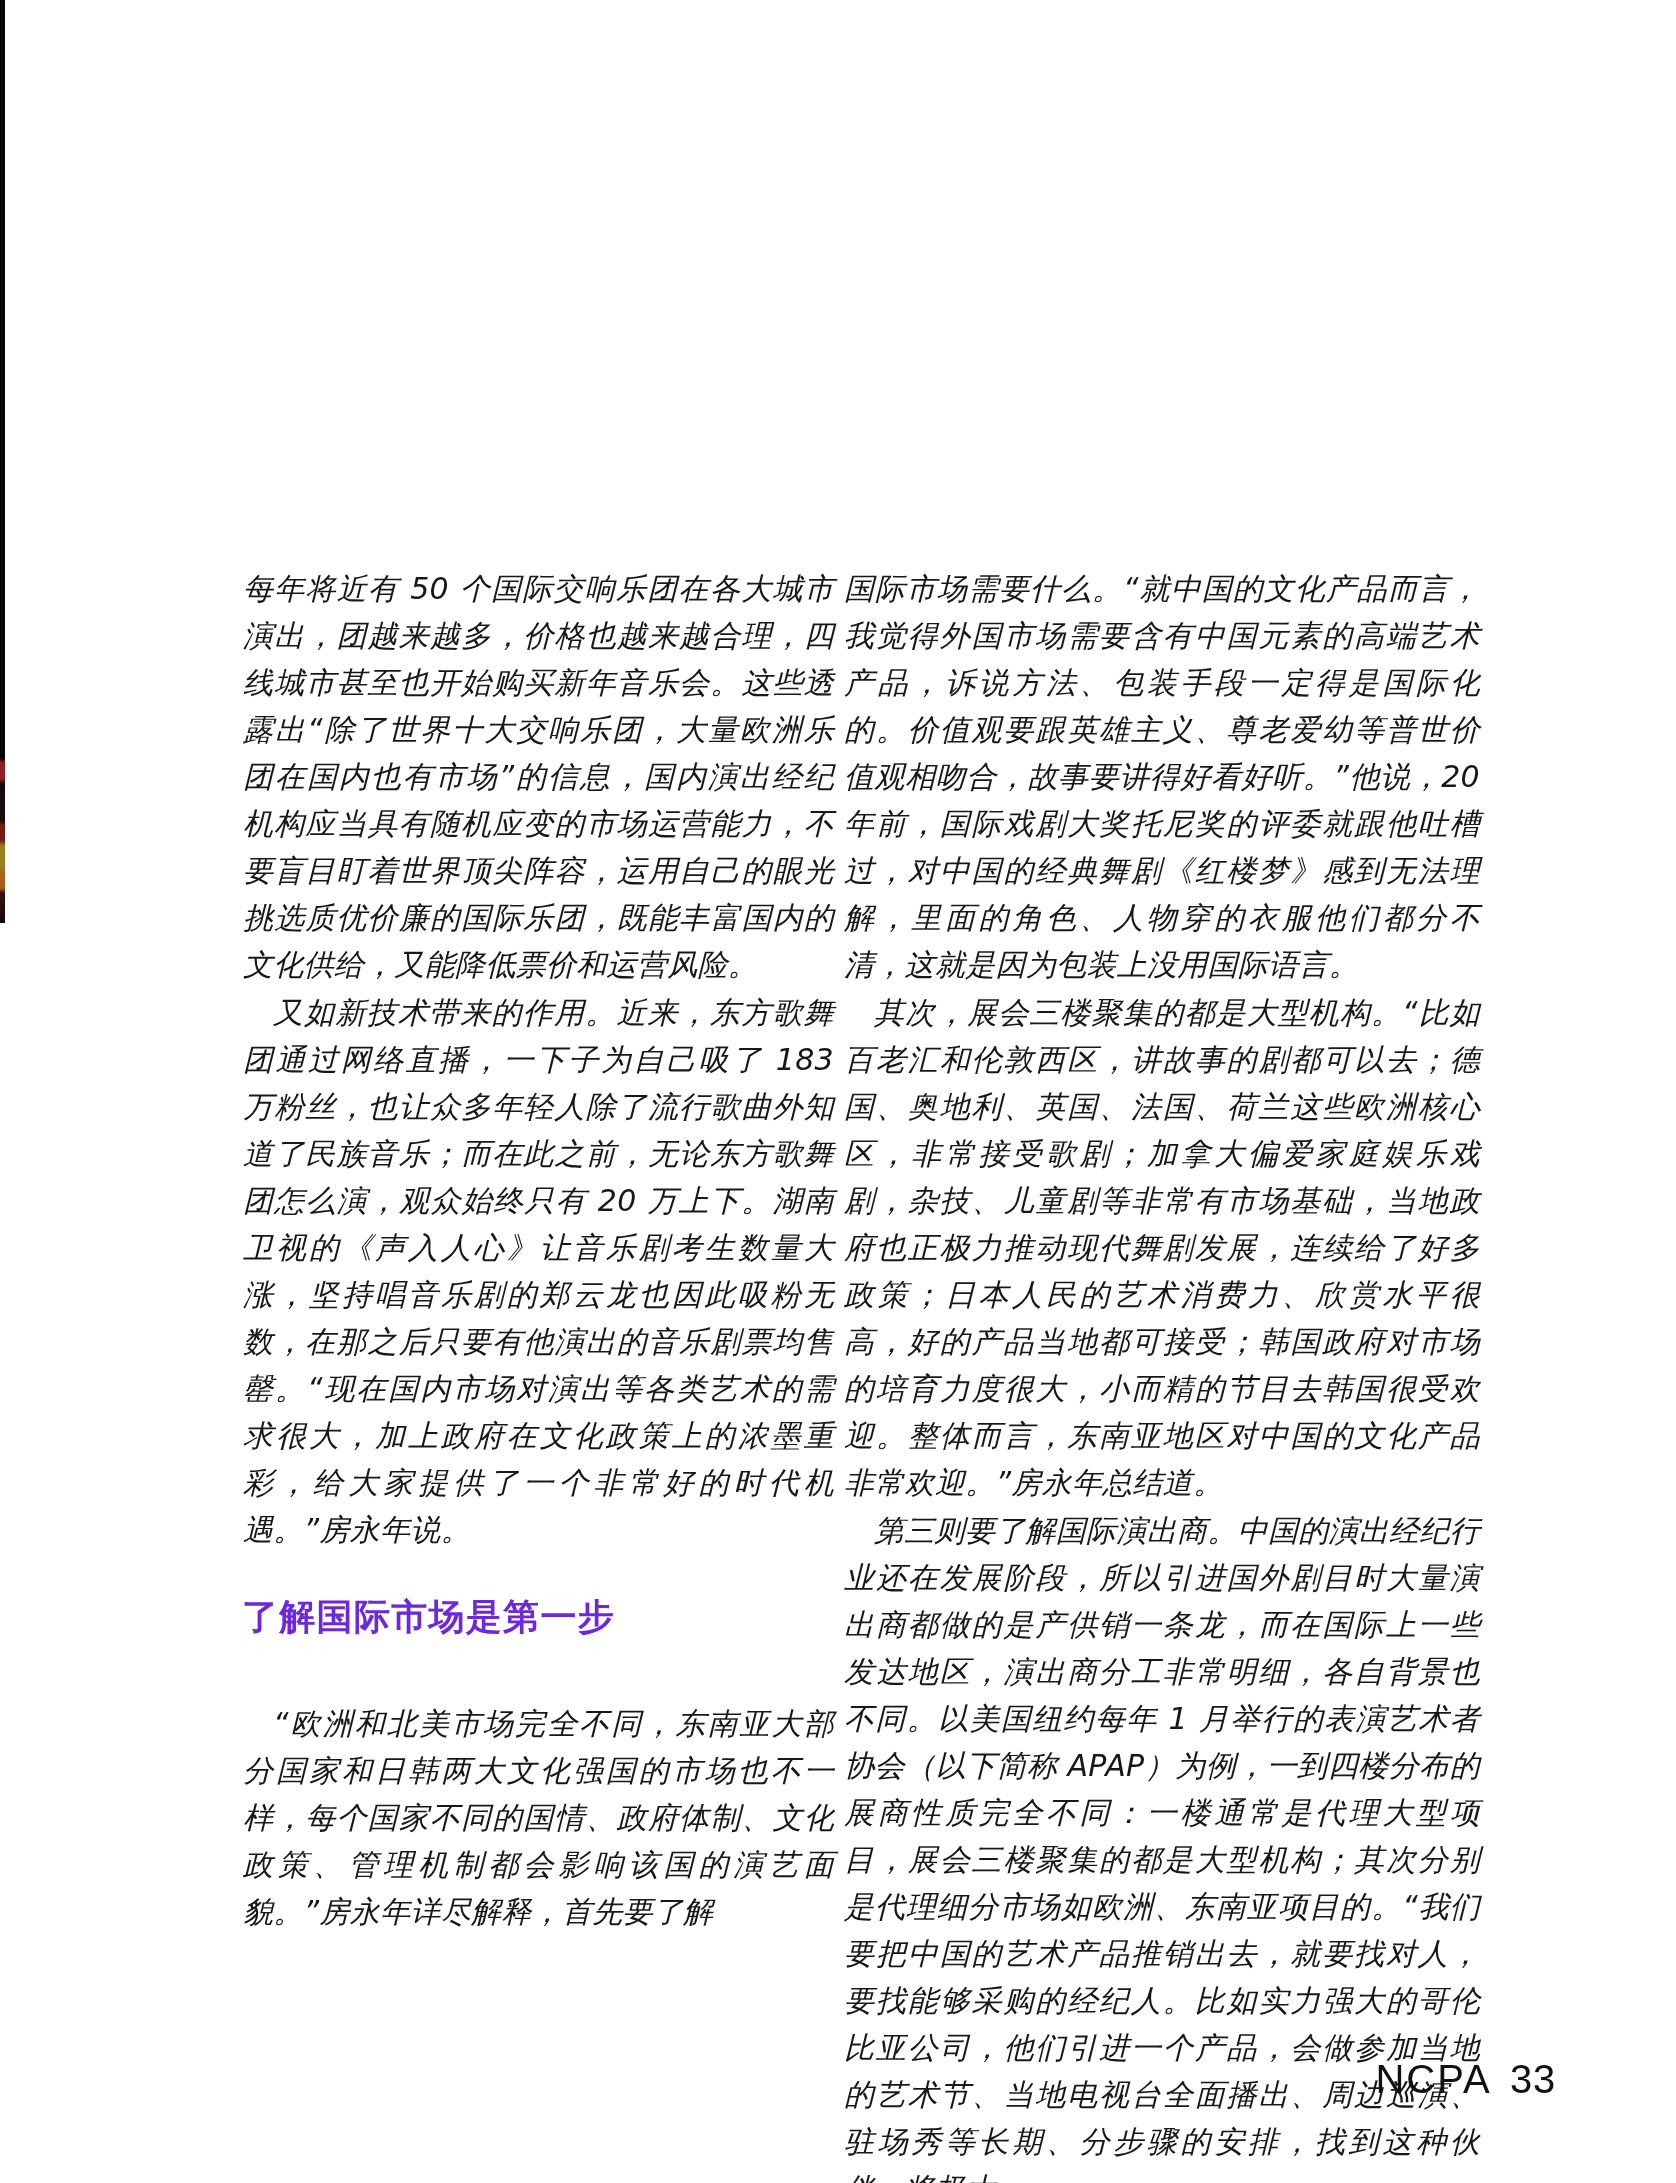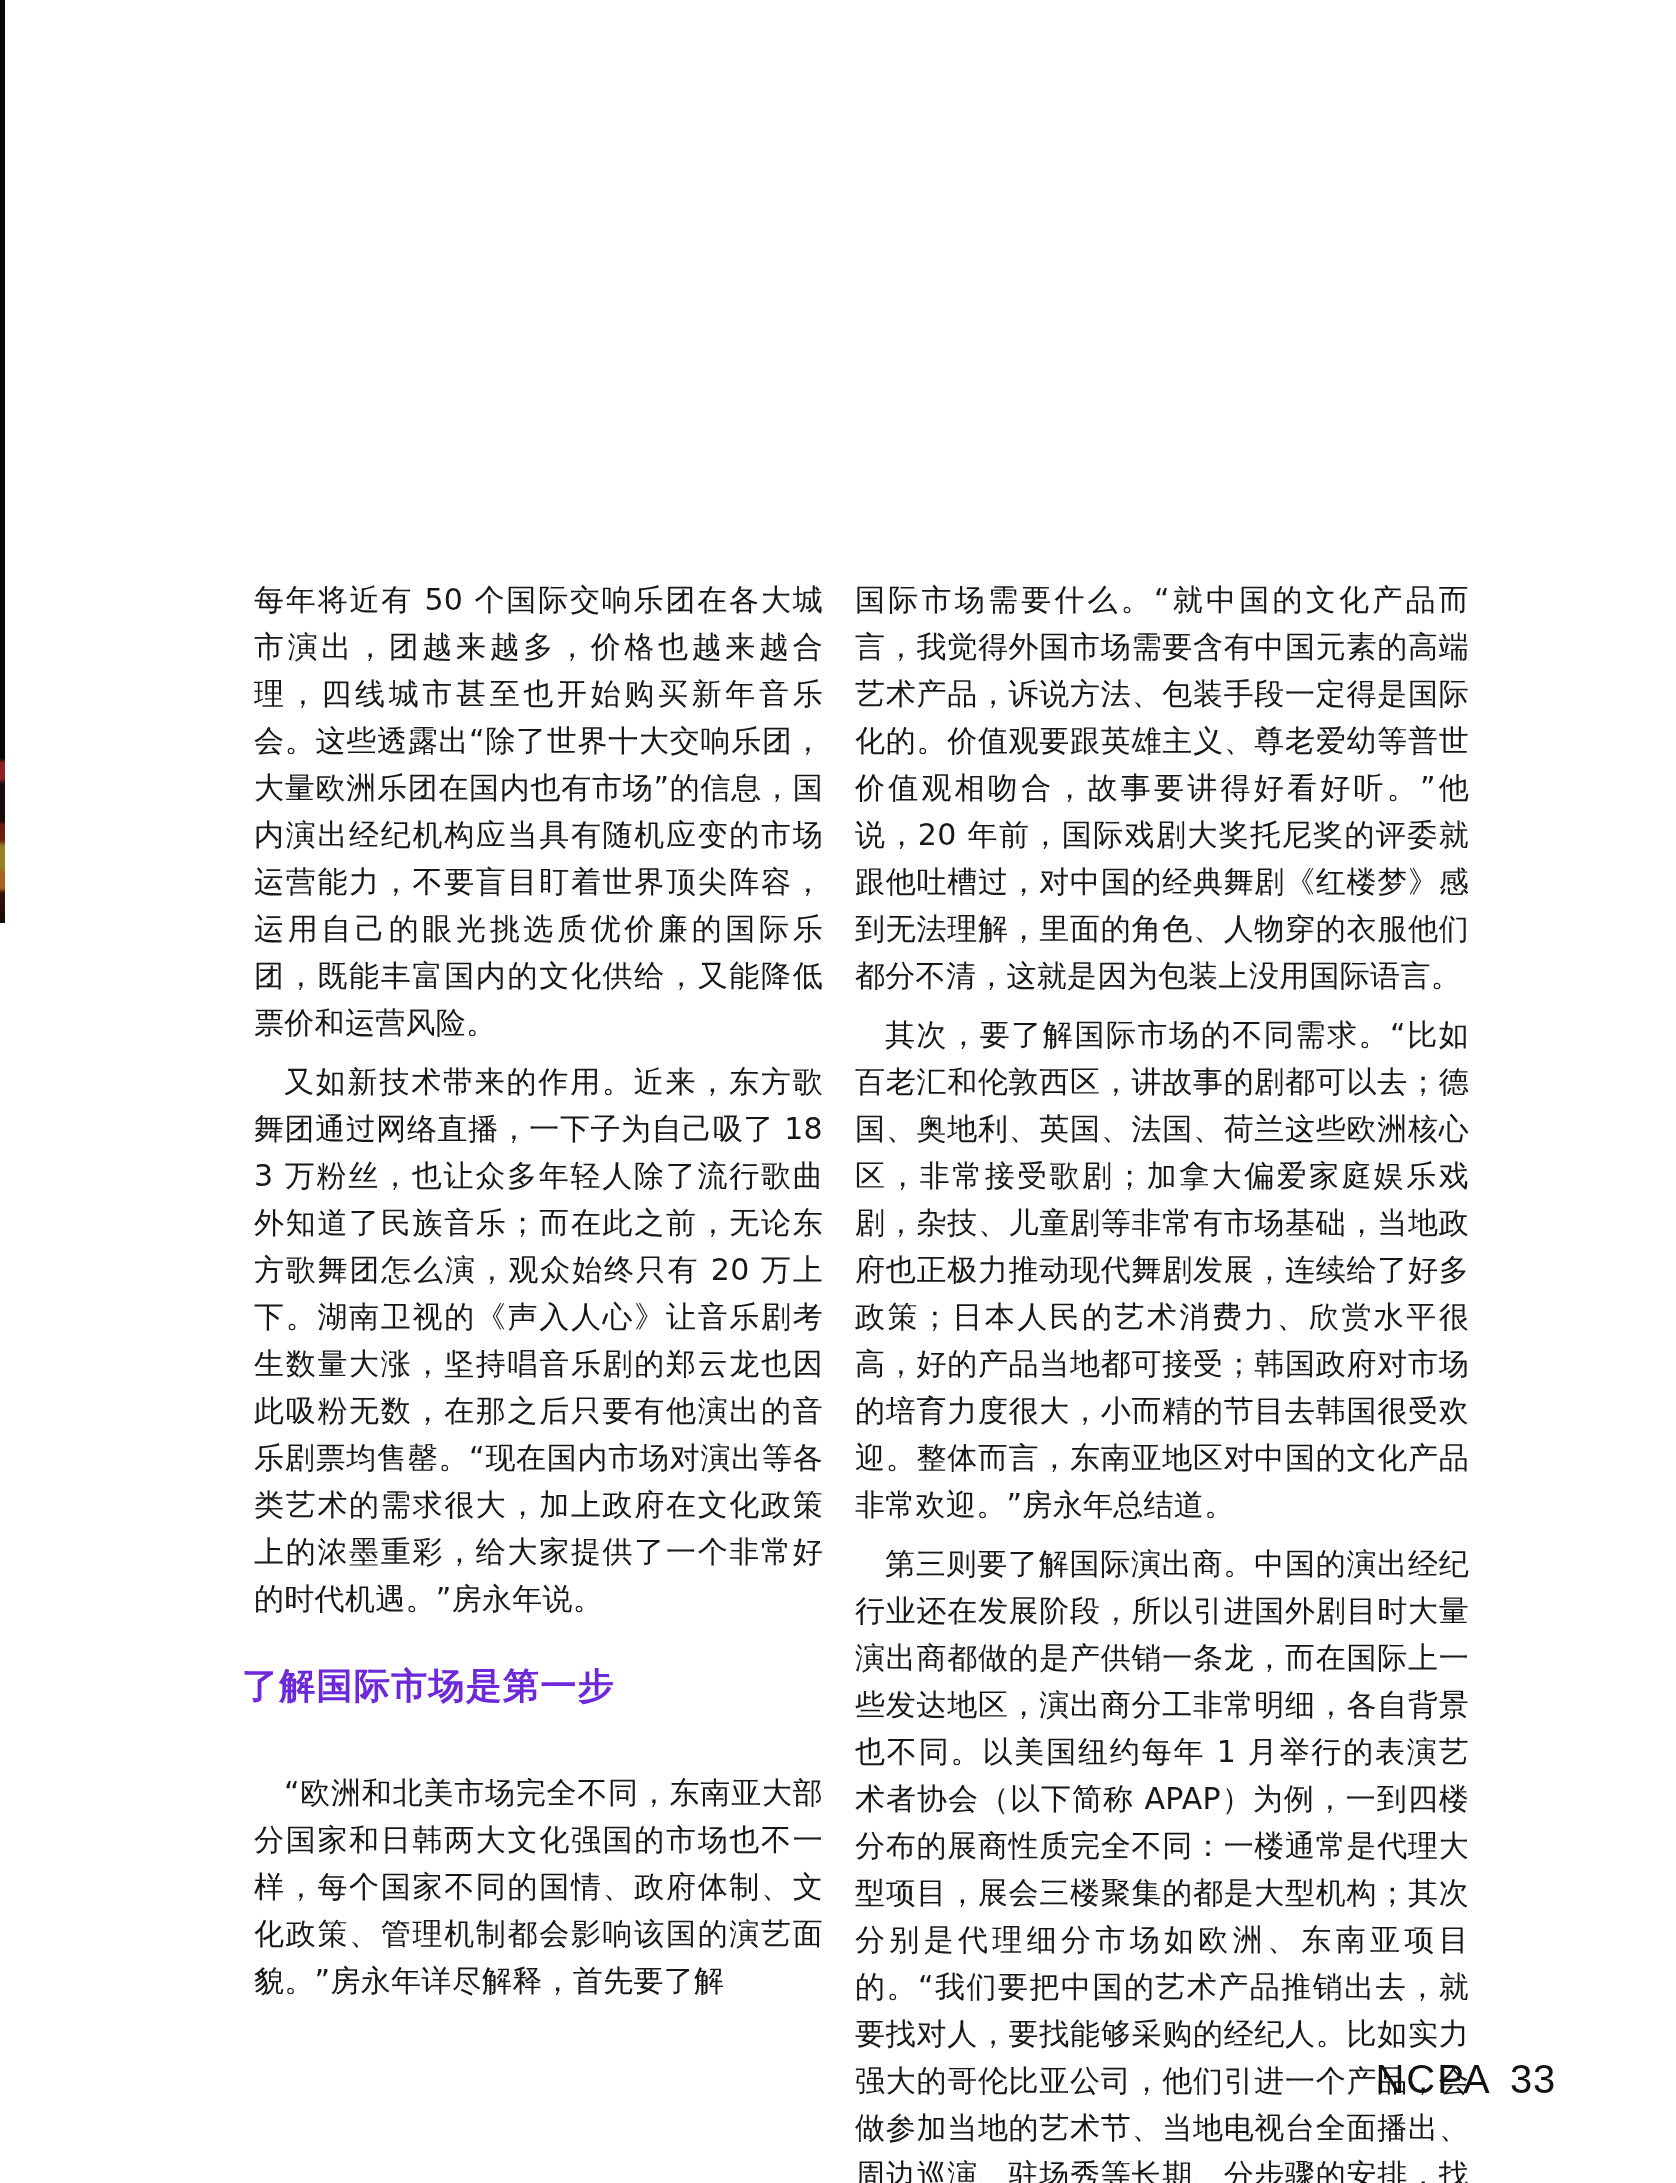--- a/index.html
+++ b/index.html
@@ -36,22 +36,23 @@
     top: 564px;
     font-size: 30px;
     line-height: 47px;
     font-weight: 400;
     text-align: justify;
     letter-spacing: 0.3px;
   }
   .col-left  { left: 242px;  width: 593px; }
   .col-right { left: 843px; width: 638px; }
   .col p {
-    margin: 12px;
+    margin: 1px;
     word-break: break-all;
+    font-style: italic;
   }
   .col p.indent { text-indent: 30px; }
   .section-heading {
     font-size: 36px;
     font-weight: 700;
     line-height: 48px;
     letter-spacing: 1.3px;
     color: #6d28d9;
     margin: 40px 0 59px 0;
     text-align: left;
@@ -83,21 +84,21 @@
     <p>每年将近有 50 个国际交响乐团在各大城市演出，团越来越多，价格也越来越合理，四线城市甚至也开始购买新年音乐会。这些透露出“除了世界十大交响乐团，大量欧洲乐团在国内也有市场”的信息，国内演出经纪机构应当具有随机应变的市场运营能力，不要盲目盯着世界顶尖阵容，运用自己的眼光挑选质优价廉的国际乐团，既能丰富国内的文化供给，又能降低票价和运营风险。</p>
     <p class="indent">又如新技术带来的作用。近来，东方歌舞团通过网络直播，一下子为自己吸了 183 万粉丝，也让众多年轻人除了流行歌曲外知道了民族音乐；而在此之前，无论东方歌舞团怎么演，观众始终只有 20 万上下。湖南卫视的《声入人心》让音乐剧考生数量大涨，坚持唱音乐剧的郑云龙也因此吸粉无数，在那之后只要有他演出的音乐剧票均售罄。“现在国内市场对演出等各类艺术的需求很大，加上政府在文化政策上的浓墨重彩，给大家提供了一个非常好的时代机遇。”房永年说。</p>
 
     <h2 class="section-heading">了解国际市场是第一步</h2>
 
     <p class="indent">“欧洲和北美市场完全不同，东南亚大部分国家和日韩两大文化强国的市场也不一样，每个国家不同的国情、政府体制、文化政策、管理机制都会影响该国的演艺面貌。”房永年详尽解释，首先要了解</p>
   </div>
 
   <div class="col col-right">
     <p>国际市场需要什么。“就中国的文化产品而言，我觉得外国市场需要含有中国元素的高端艺术产品，诉说方法、包装手段一定得是国际化的。价值观要跟英雄主义、尊老爱幼等普世价值观相吻合，故事要讲得好看好听。”他说，20 年前，国际戏剧大奖托尼奖的评委就跟他吐槽过，对中国的经典舞剧《红楼梦》感到无法理解，里面的角色、人物穿的衣服他们都分不清，这就是因为包装上没用国际语言。</p>
-    <p class="indent">其次，要了解国际市场的不同需求。“比如百老汇和伦敦西区，讲故事的剧都可以去；德国、奥地利、英国、法国、荷兰这些欧洲核心区，非常接受歌剧；加拿大偏爱家庭娱乐戏剧，杂技、儿童剧等非常有市场基础，当地政府也正极力推动现代舞剧发展，连续给了好多政策；日本人民的艺术消费力、欣赏水平很高，好的产品当地都可接受；韩国政府对市场的培育力度很大，小而精的节目去韩国很受欢迎。整体而言，东南亚地区对中国的文化产品非常欢迎。”房永年总结道。</p>
+    <p class="indent">其次，展会三楼聚集的都是大型机构。“比如百老汇和伦敦西区，讲故事的剧都可以去；德国、奥地利、英国、法国、荷兰这些欧洲核心区，非常接受歌剧；加拿大偏爱家庭娱乐戏剧，杂技、儿童剧等非常有市场基础，当地政府也正极力推动现代舞剧发展，连续给了好多政策；日本人民的艺术消费力、欣赏水平很高，好的产品当地都可接受；韩国政府对市场的培育力度很大，小而精的节目去韩国很受欢迎。整体而言，东南亚地区对中国的文化产品非常欢迎。”房永年总结道。</p>
     <p class="indent">第三则要了解国际演出商。中国的演出经纪行业还在发展阶段，所以引进国外剧目时大量演出商都做的是产供销一条龙，而在国际上一些发达地区，演出商分工非常明细，各自背景也不同。以美国纽约每年 1 月举行的表演艺术者协会（以下简称 APAP）为例，一到四楼分布的展商性质完全不同：一楼通常是代理大型项目，展会三楼聚集的都是大型机构；其次分别是代理细分市场如欧洲、东南亚项目的。“我们要把中国的艺术产品推销出去，就要找对人，要找能够采购的经纪人。比如实力强大的哥伦比亚公司，他们引进一个产品，会做参加当地的艺术节、当地电视台全面播出、周边巡演、驻场秀等长期、分步骤的安排，找到这种伙伴，将极大</p>
   </div>
 
   <div class="page-footer">
     <span class="footer-brand">NCPA</span><span class="footer-num">33</span>
   </div>
 
 </div>
 
 

